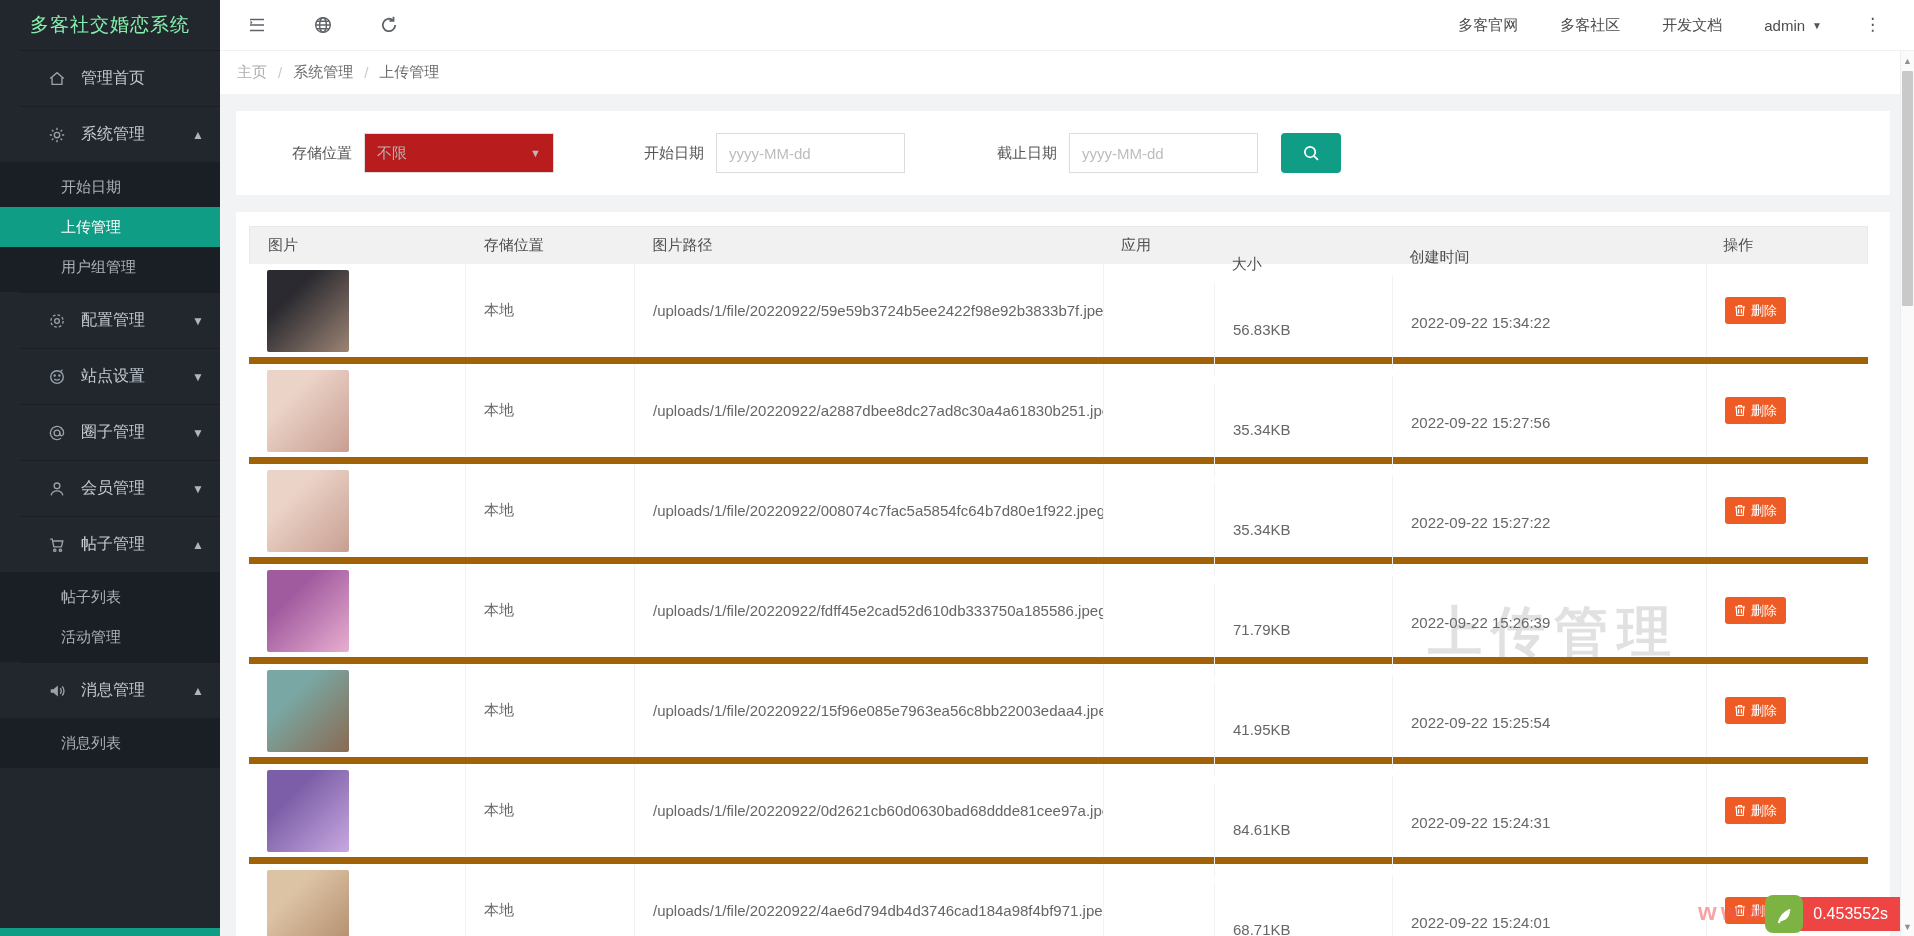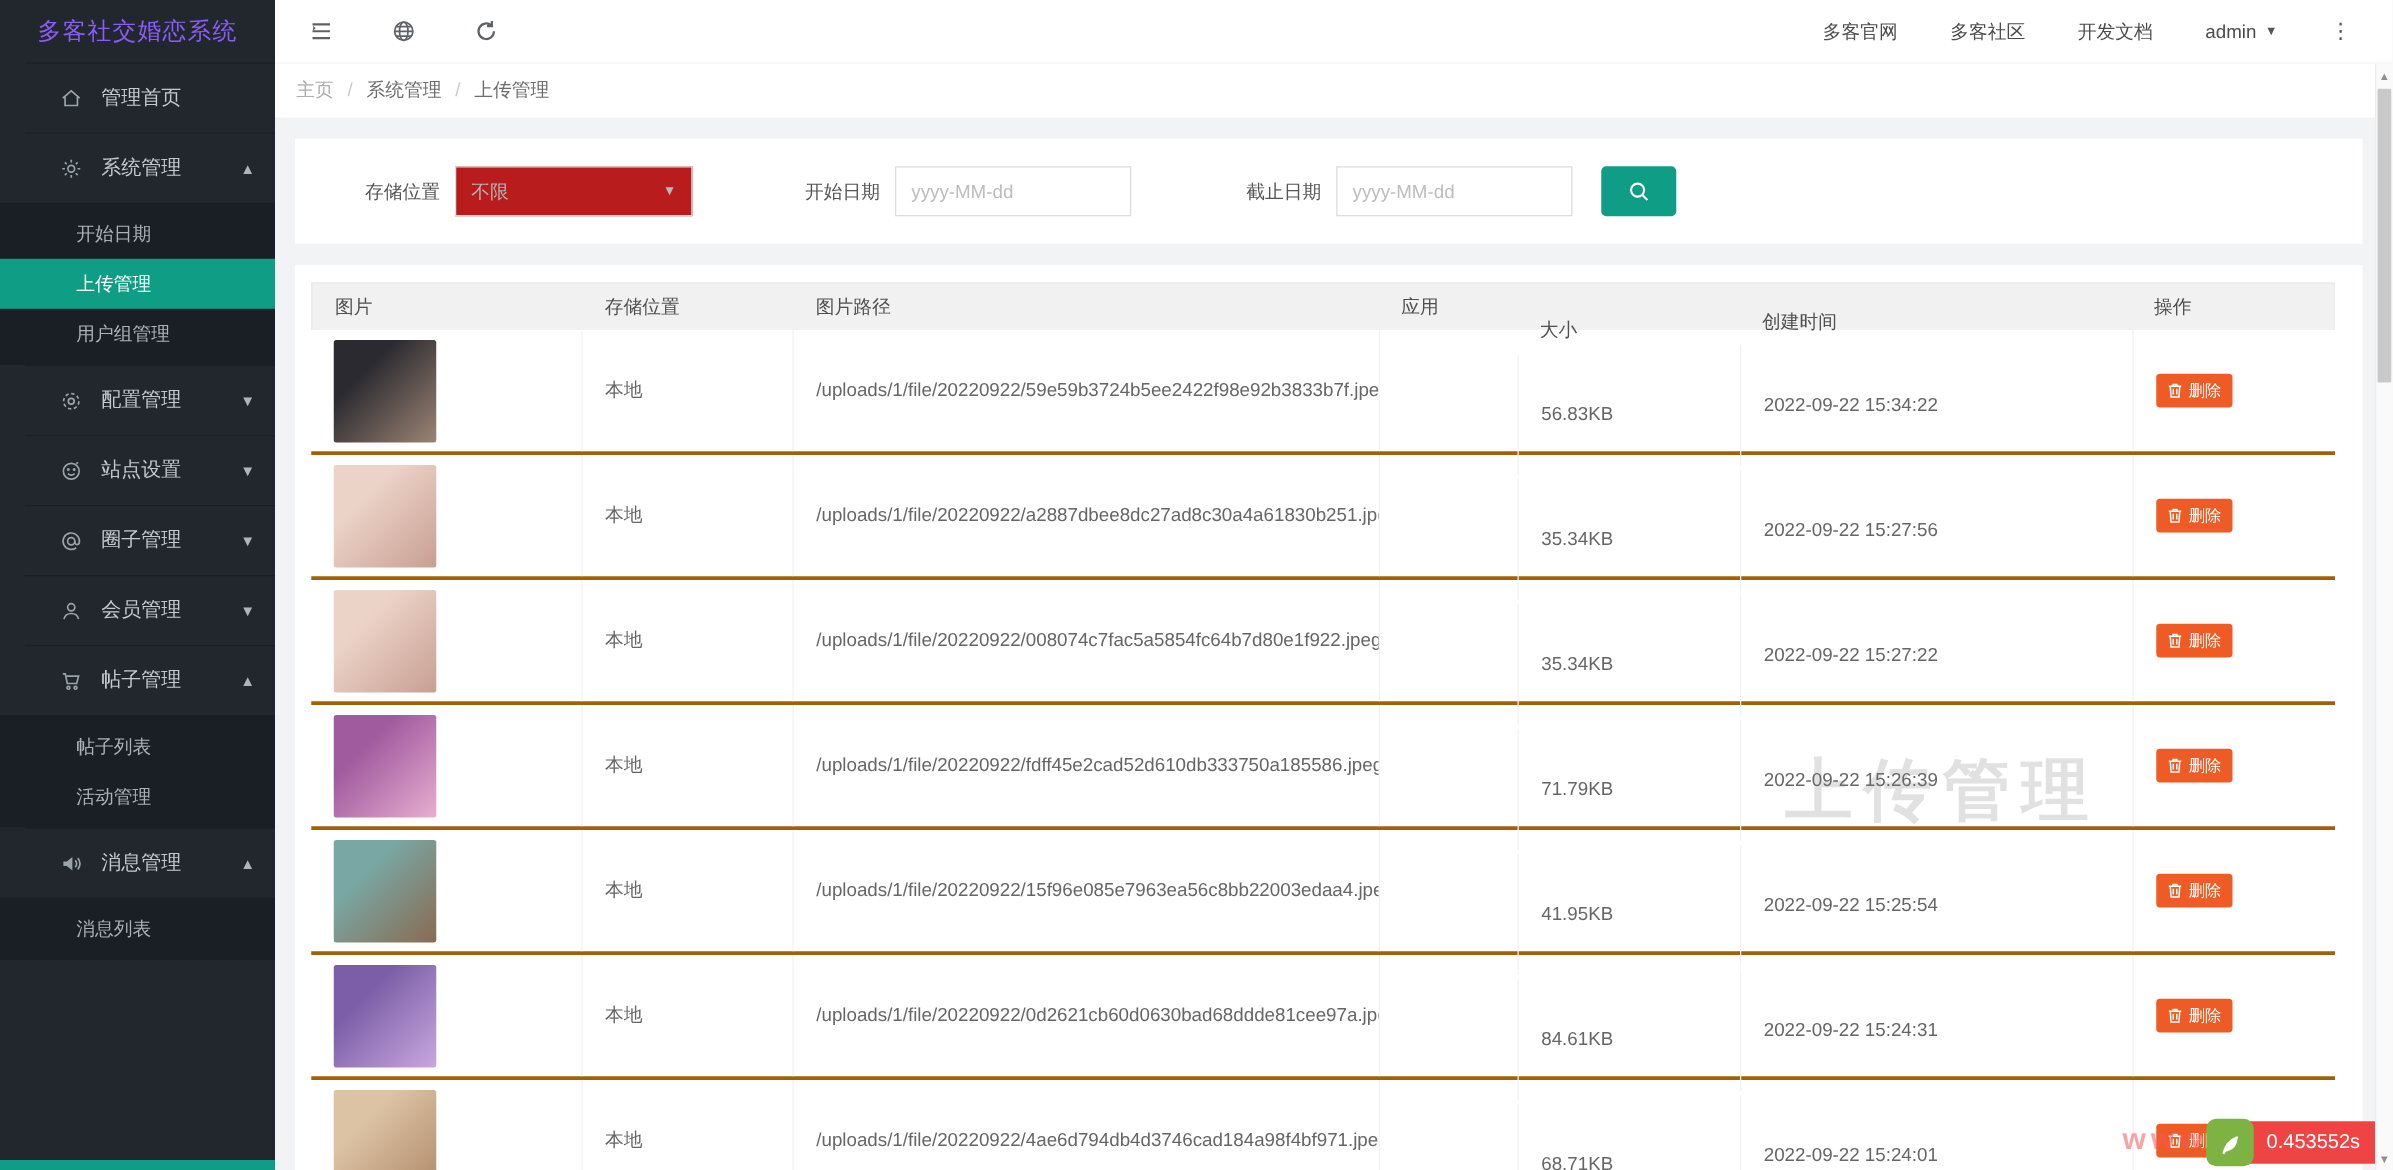--- a/index.html
+++ b/index.html
@@ -1,21 +1,21 @@
 <!DOCTYPE html>
 <html><head>
 <meta charset="utf-8">
 <style>
   * { margin:0; padding:0; box-sizing:border-box; }
   html,body { width:1914px; height:936px; overflow:hidden; }
   body { font-family:"Liberation Sans","DejaVu Sans",sans-serif; background:#f2f3f4; position:relative; color:#595959; }
 
   
   .sidebar { position:absolute; left:0; top:0; width:220px; height:936px; background:#22272e; z-index:5; }
-  .side-title { height:50px; display:flex; align-items:center; justify-content:center; color:#8b5cf6; font-size:19px; letter-spacing:1px; }
+  .side-title { height:50px; display:flex; align-items:center; justify-content:center; color:#86efac; font-size:19px; letter-spacing:1px; }
   .side-item { height:56px; display:flex; align-items:center; padding:0 16px 0 27px; color:#c3c9d0; font-size:16px; cursor:pointer; position:relative; border-top:1px solid rgba(0,0,0,0.18);margin-left:20px; }
   .side-item .ico { width:20px; height:20px; margin-right:14px; display:flex; align-items:center; justify-content:center; color:#9aa2aa; flex:none; }
   .side-item .ico svg { width:18px; height:18px; }
   .side-item .arrow { margin-left:auto; font-size:12px; color:#aeb5bc; }
   .submenu { background:#1a1f26; padding:5px 0; }
   .sub-item { height:40px; display:flex; align-items:center; padding-left:61px; color:#aab1b8; font-size:15px; cursor:pointer; }
   .sub-item.active { background:#0f9d85; color:#ffffff; }
   .side-accent { position:absolute; left:0; bottom:0; width:220px; height:8px; background:#0f9d85; }
 
   
@@ -43,21 +43,21 @@
   .f-input { width:189px; height:40px; border:1px solid #dcdcdc; padding:0 12px; font-size:15px; color:#555; font-family:inherit; }
   .f-input::placeholder { color:#bdbdbd; }
   .f-gap1 { width:90px; } .f-gap2 { width:92px; } .f-gap3 { width:23px; }
   .search-btn { width:60px; height:40px; background:#0f9d85; border:none; border-radius:4px; cursor:pointer; display:flex; align-items:center; justify-content:center; }
   .search-btn svg { width:19px; height:19px; }
 
   
   .table-card { background:#fff; margin:17px 24px 0 16px; padding:14px 12px 0 13px; height:800px; }
   .t-row { display:flex; align-items:center; width:1619px; }
   .t-head { background:#f1f1f1; height:38px; border:1px solid #e9e9e9; border-bottom:none; color:#4f4f4f; font-size:15px; }
-  .t-body-row { height:100px; border-bottom:3px solid #a16207; font-size:15px; color:#666; }
+  .t-body-row { height:100px; border-bottom:7px solid #a16207; font-size:15px; color:#666; }
   .t-cell { padding-left:18px; height:100%; display:flex; align-items:center; overflow:hidden; }
   .t-head .t-cell { height:38px; }
   .t-body-row .t-cell { border-left:1px solid #f2f2f2; }
   .t-body-row .t-cell.c0 { border-left:none; }
   .c0 { width:216px; } .c1 { width:169px; } .c2 { width:469px; }
   .c3 { width:111px; } .c4 { width:178px;margin-top:37px; } .c5 { width:314px;margin-top:24px; } .c6 { width:162px; }
   .t-head .t-cell { border-left:none; }
   .thumb { width:82px; height:82px; border-radius:2px; flex:none; }
   .del-btn { display:inline-flex; align-items:center; gap:5px; background:#ee5b25; color:#fff; border:none; border-radius:3px; height:27px; padding:0 9px; font-size:13px; cursor:pointer; font-family:inherit; }
   .del-btn svg { width:12px; height:13px; }

